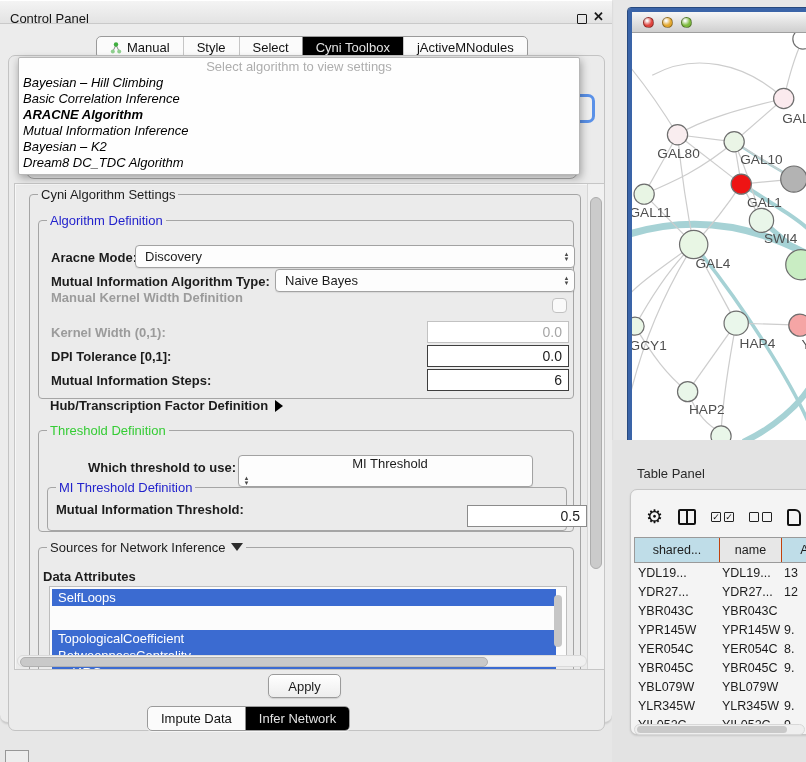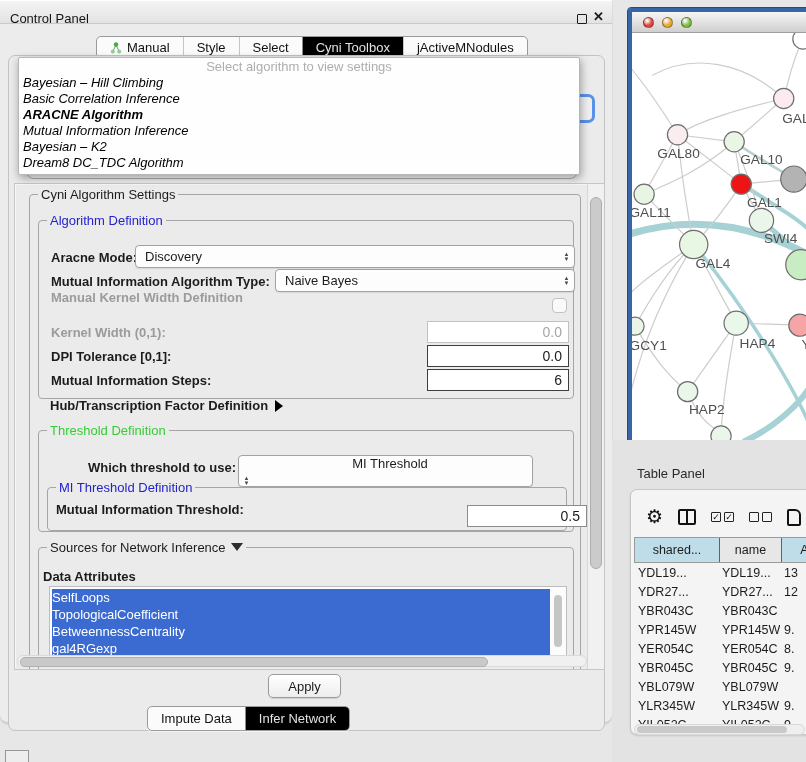--- a/index.html
+++ b/index.html
@@ -55,21 +55,21 @@
          padding:0 6px;display:flex;align-items:center;justify-content:flex-end;}
   .field.en{border:1.5px solid #3E3E3E;}
   .field.dis{border:1px solid #C2C2C2;color:#A6A6A6;}
   .checkbox{position:absolute;width:15px;height:15px;border:1px solid #C2C2C2;background:#FAFAFA;
             border-radius:4px;box-sizing:border-box;}
   .tri-r{display:inline-block;width:0;height:0;border-left:8px solid #000;border-top:6px solid transparent;
          border-bottom:6px solid transparent;margin-left:7px;vertical-align:-2px;}
   .tri-d{display:inline-block;width:0;height:0;border-top:8px solid #2c2c2c;border-left:6px solid transparent;
          border-right:6px solid transparent;margin-left:5px;vertical-align:1px;}
   .attr-list{position:absolute;background:#FCFCFC;border:1px solid #BDBDBD;}
-  .attr-item{height:17px;line-height:17px;color:#fff;font-size:13px;padding-left:0;margin:0 0 0 2px;}
+  .attr-item{height:17px;line-height:17px;color:#fff;font-size:13px;padding-left:6px;margin:0 0 0 2px;}
   .list-thumb{position:absolute;right:4px;top:8px;width:8px;height:52px;background:#C6C6C6;border-radius:5px;}
   .hscroll{position:absolute;left:2px;top:471px;width:570px;height:12px;background:#F0F0F0;border:1px solid #DADADA;
            border-radius:6px;box-sizing:border-box;}
   .hthumb{position:absolute;left:2px;top:1px;width:466px;height:8px;background:#C9C9C9;border:1px solid #B0B0B0;border-radius:5px;}
   .apply-btn{left:268px;top:674px;width:71px;height:22px;background:linear-gradient(#FFFFFF,#EDEDED);
              border:1px solid #9B9B9B;border-radius:5px;font-size:13px;display:flex;align-items:center;
              justify-content:center;box-shadow:0 1px 1px rgba(0,0,0,.12);}
   .bottom-tabs{top:706px;left:147px;height:23px;}
   .dock-icon{left:5px;top:750px;width:22px;height:14px;border:1px solid #979797;background:#EDEDED;z-index:5;}
   
@@ -200,21 +200,21 @@
         <div class="field en" style="left:376px;top:17px;width:120px;height:22px;border-width:1px;border-color:#8b8b8b;margin-left:43px;">0.5</div>
       </div>
     </div>
 
     <div class="group" style="left:8px;top:352px;width:534px;height:240px;">
       <span class="gtitle"><span>Sources for Network Inference</span><span class="tri-d"></span></span>
       <div class="lbl" style="left:4px;top:21px;">Data Attributes</div>
       <div class="attr-list" style="left:10px;top:38px;width:516px;height:72px;">
         <div id="attr-items" style="padding-top:2px;">
             <div class="attr-item" style="background: rgb(59, 107, 209); width: 498px;">SelfLoops</div>
-            <div class="attr-item" style="background: rgb(59, 107, 209); width: 498px;">TopologicalCoefficient</div>
+            <div class="attr-item" style="background: rgb(59, 107, 209); width: 498px; margin-top: 24px;">TopologicalCoefficient</div>
             <div class="attr-item" style="background: rgb(59, 107, 209); width: 498px;">BetweennessCentrality</div>
             <div class="attr-item" style="background: rgb(59, 107, 209); width: 498px;">gal4RGexp</div>
           </div>
         <div class="list-thumb"></div>
       </div>
     </div>
   </div>
 
   <div class="hscroll">
       <div class="hthumb"></div>

